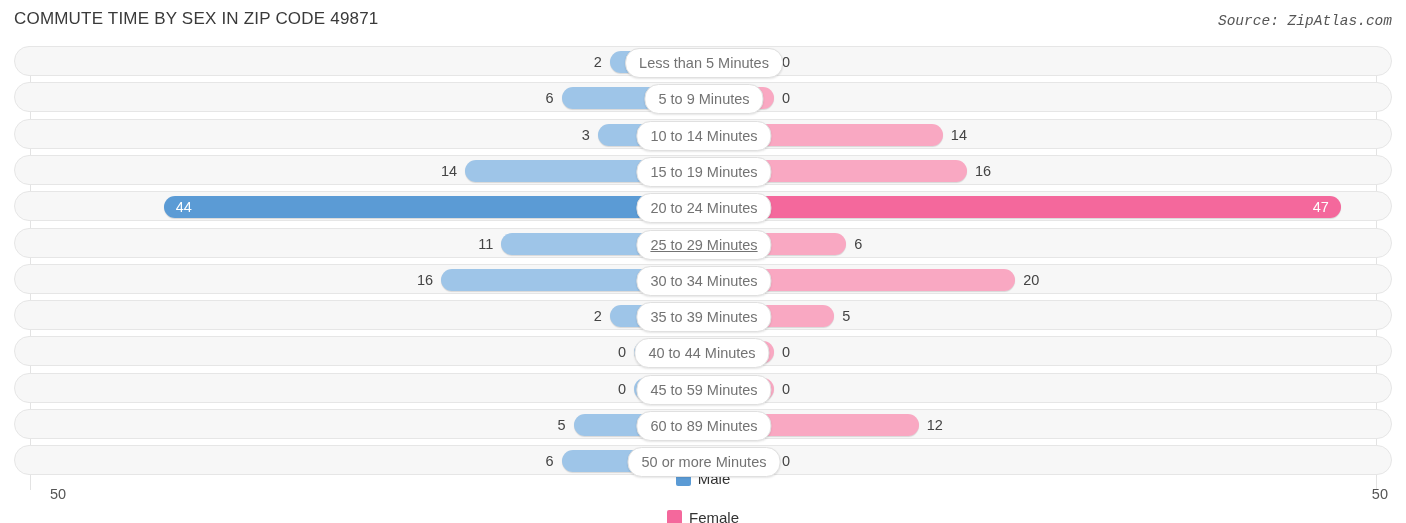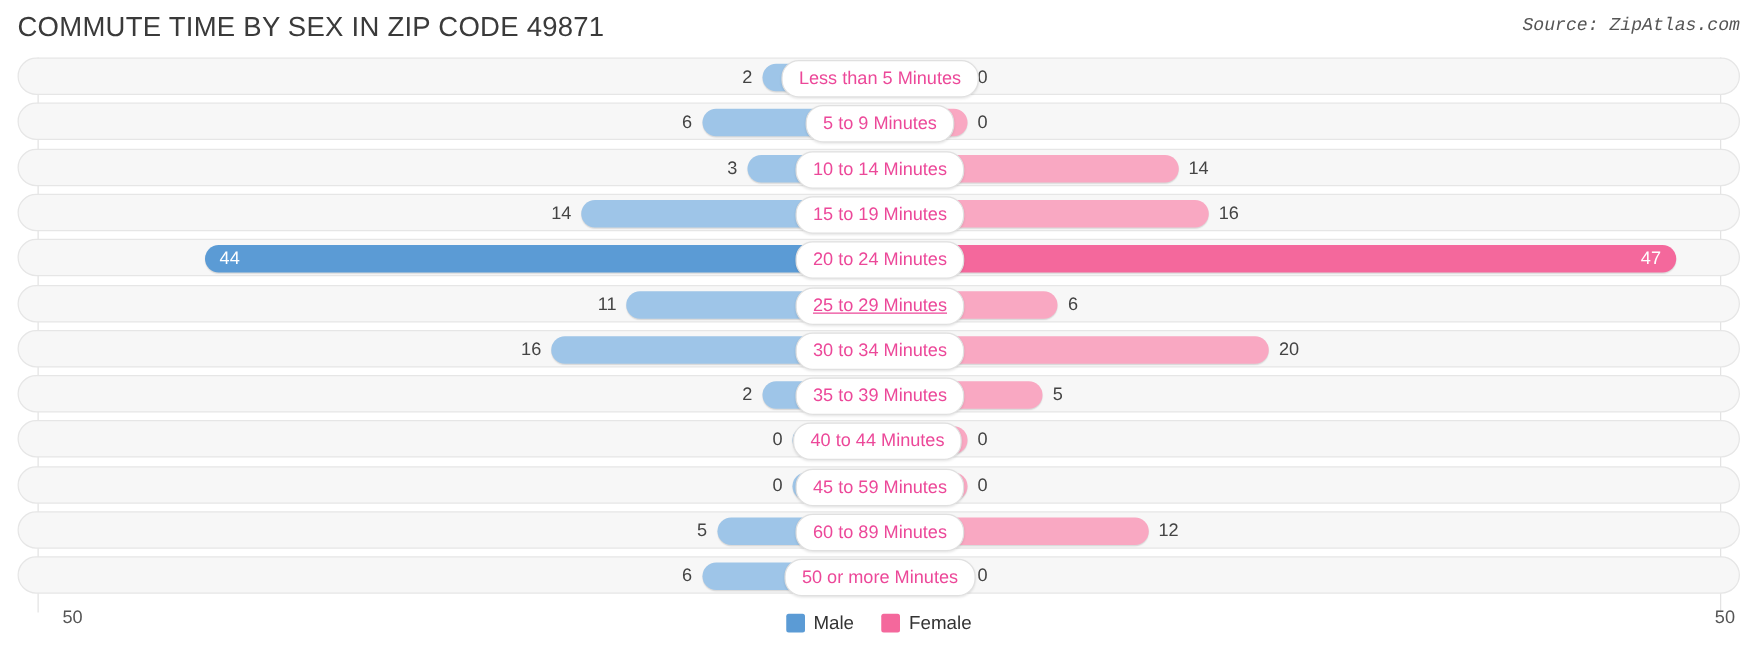--- a/index.html
+++ b/index.html
@@ -11,21 +11,21 @@
     color:#333333;
     overflow:hidden;
     position:relative;
   }
   .chart-root{position:relative;width:1406px;height:523px;}
 
   
   .header{position:absolute;left:0;top:0;width:1406px;height:45px;}
   .title{
     position:absolute;left:14px;top:9px;
-    font-size:22px;letter-spacing:.2px;
+    font-size:17px;letter-spacing:.2px;
     color:#3a3a3a;font-weight:400;white-space:nowrap;
   }
   .source{
     position:absolute;right:14px;top:13px;
     font-size:14.5px;font-style:italic;color:#555555;white-space:nowrap;font-family:Liberation Mono, monospace;
   }
 
   
   .plot{position:absolute;left:0;top:46px;width:1406px;height:440px;}
 
@@ -70,36 +70,36 @@
     color:#ffffff;
     font-size:14.5px;
   }
 
   
   .cat{
     position:absolute;top:1px;height:28px;line-height:28px;
     background:#ffffff;
     border:1px solid #e0e0e0;
     border-radius:14px;
-    font-size:14.5px;color:#ec4899;
+    font-size:14.5px;color:#737373;
     text-align:right;white-space:nowrap;
     padding:0 13px;
     transform:translateX(-50%);
     box-shadow:0 1px 2px rgba(0,0,0,.10);
     z-index:3;
   }
 
   
   .axis{position:absolute;left:16px;top:486px;width:1260px;height:24px;}
   .axis-left{position:absolute;left:34px;top:0;font-size:14.5px;color:#555;}
   .axis-right{position:absolute;left:1340px;top:0;width:32px;text-align:right;font-size:14.5px;color:#555;}
 
   .legend{
     position:absolute;left:0;top:485px;width:1406px;height:26px;
-    display:flex;align-items:center;justify-content:center;gap:22px;
+    display:flex;align-items:center;justify-content:center;gap:22px;flex-direction:column;
   }
   .legend-item{display:flex;align-items:center;gap:7px;}
   .swatch{width:15px;height:15px;border-radius:2px;display:block;}
   .legend-label{font-size:15px;color:#333;}
 </style>
 </head>
 <body>
 
 <div class="chart-root">
 

